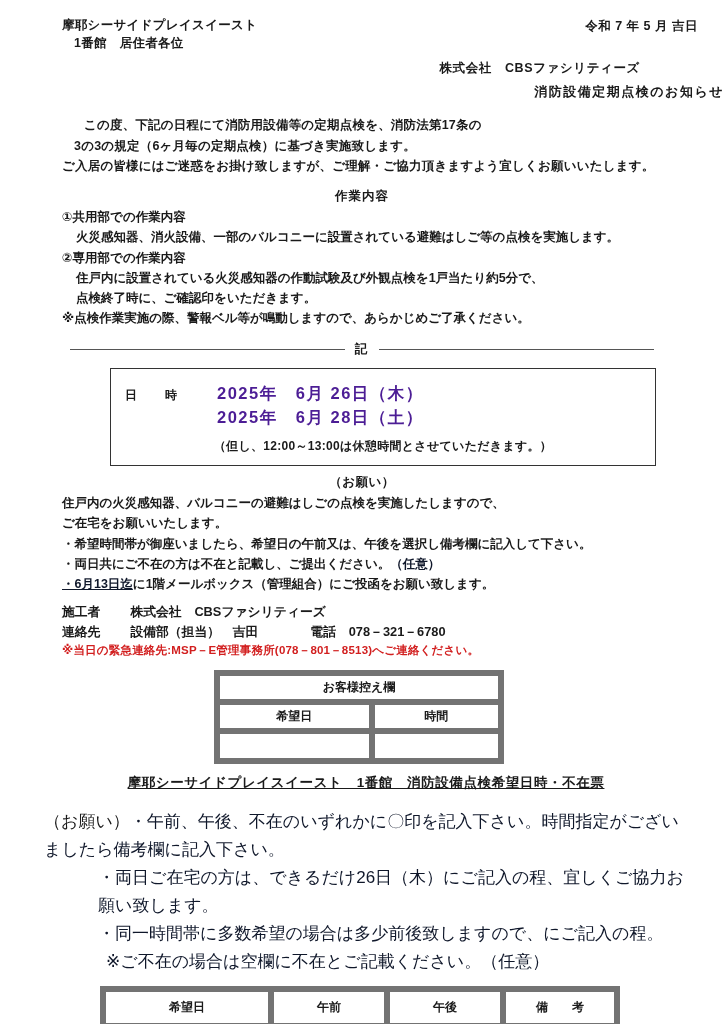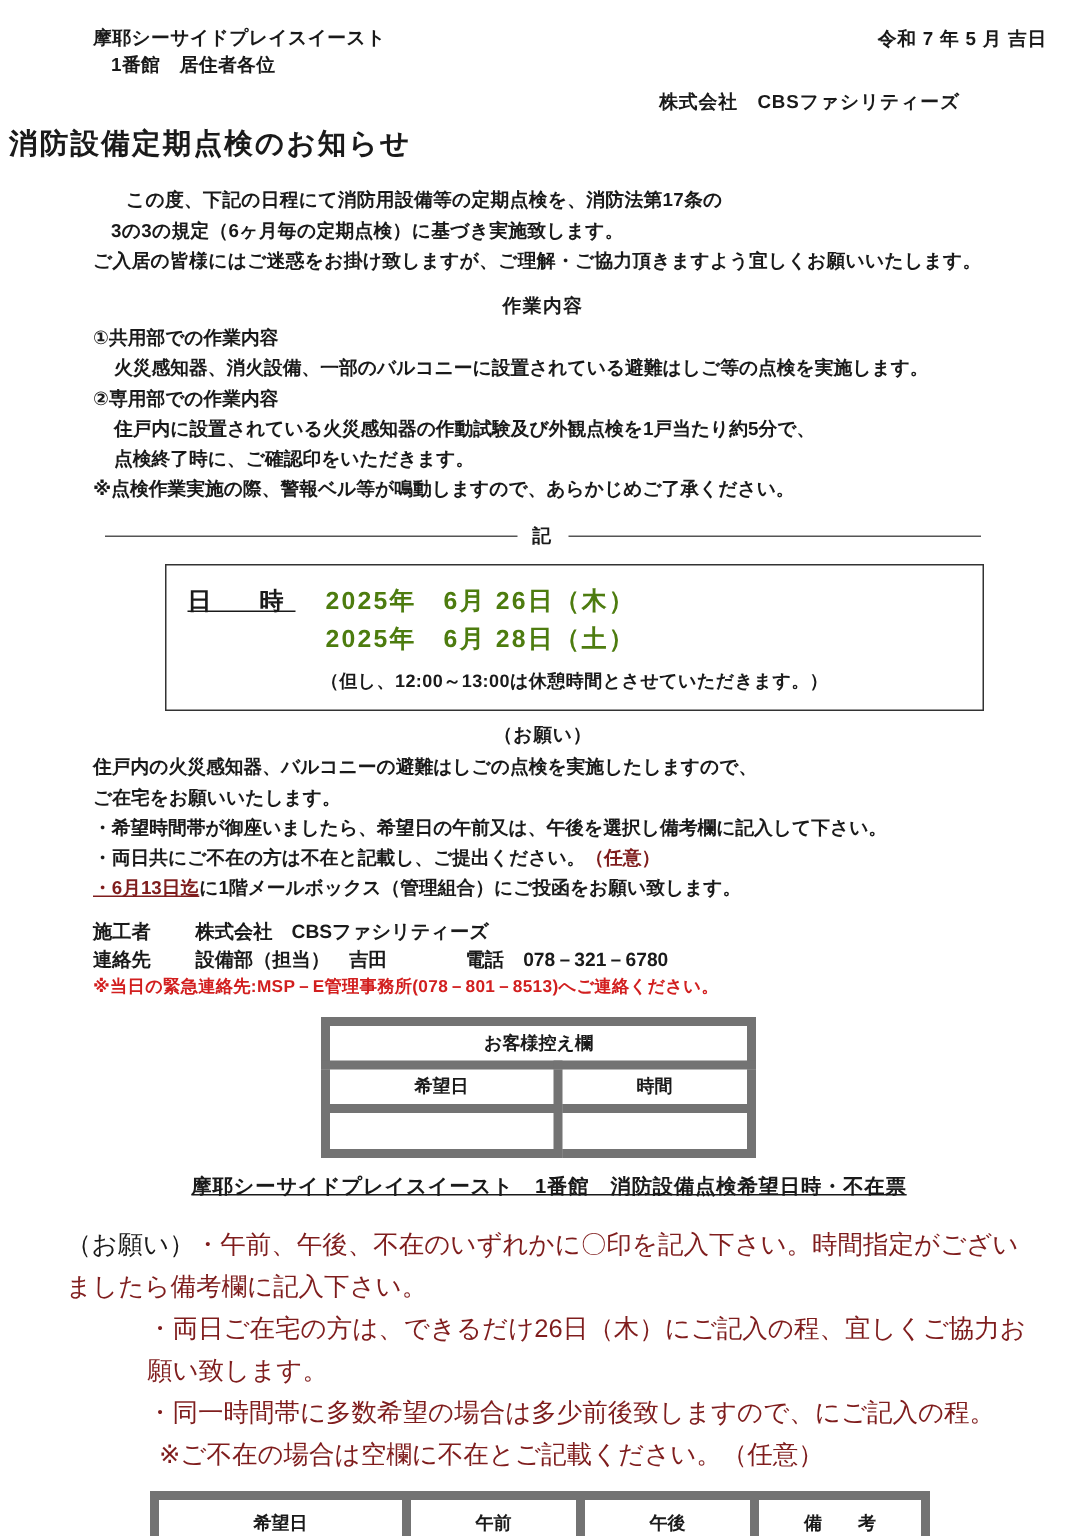--- a/index.html
+++ b/index.html
@@ -16,21 +16,21 @@
     position: relative;
     overflow: hidden;
   }
   .page {
     position: relative;
     width: 724px;
     height: 1024px;
     padding: 0;
     box-sizing: border-box;
   }
-  .red { color: #7f1d1d; }
+  .red { color: #0f172a; }
 
   
   .hdr {
     display: flex;
     justify-content: space-between;
     align-items: flex-start;
     padding: 16px 26px 0 62px;
   }
   .hdr-left {
     font-size: 12.5px;
@@ -46,22 +46,22 @@
     padding-top: 2px;
   }
   .company {
     text-align: right;
     font-size: 12.5px;
     font-weight: bold;
     letter-spacing: 0.6px;
     padding: 8px 84px 0 0;
   }
   .title {
-    text-align: left;
-    font-size: 19px;
+    text-align: right;
+    font-size: 13px;
     font-weight: bold;
     letter-spacing: 1.5px;
     margin: 6px 0 0 0;
     padding-left: 6px;
   }
 
   .body-text {
     padding: 14px 40px 0 62px;
     font-size: 12.5px;
     line-height: 1.62;
@@ -113,26 +113,25 @@
   .datebox .row {
     display: flex;
     align-items: baseline;
     font-size: 16px;
     font-weight: bold;
     line-height: 1.5;
   }
   .datebox .lbl {
     width: 92px;
     padding-left: 14px;
-    font-size: 16px;
+    font-size: 12px;
     letter-spacing: 8px;
-    text-decoration: underline;
   }
   .datebox .val {
-    color: #4d7c0f;
+    color: #4c1d95;
     letter-spacing: 1.5px;
     font-size: 16.5px;
   }
   .datebox .note {
     text-align: center;
     font-size: 12px;
     font-weight: bold;
     margin-top: 8px;
     letter-spacing: 0.3px;
   }

